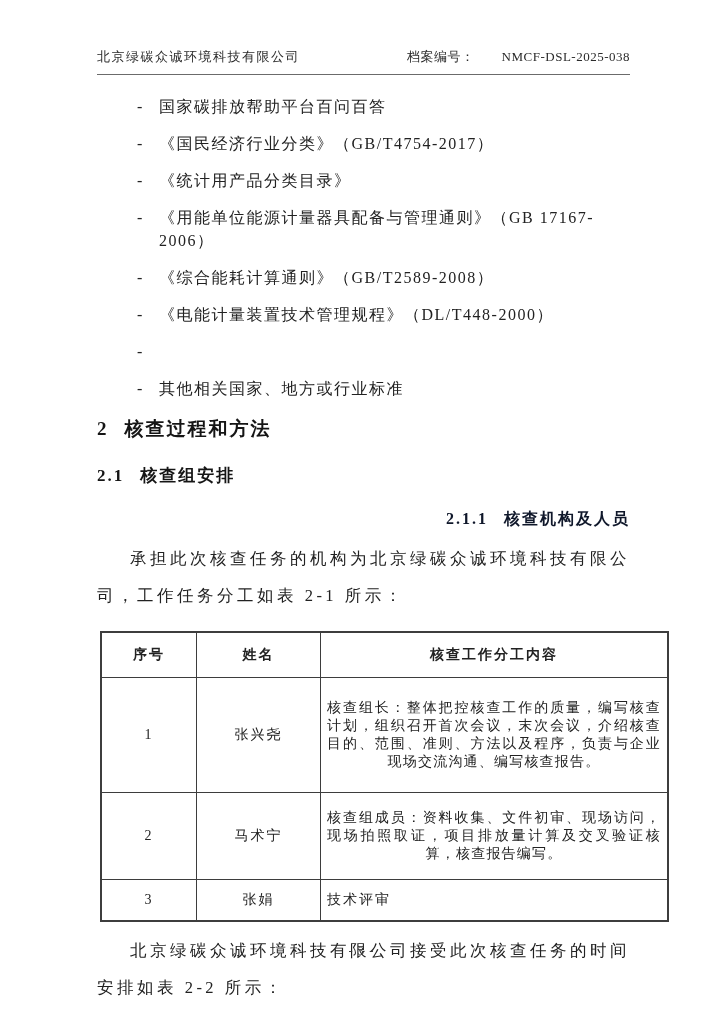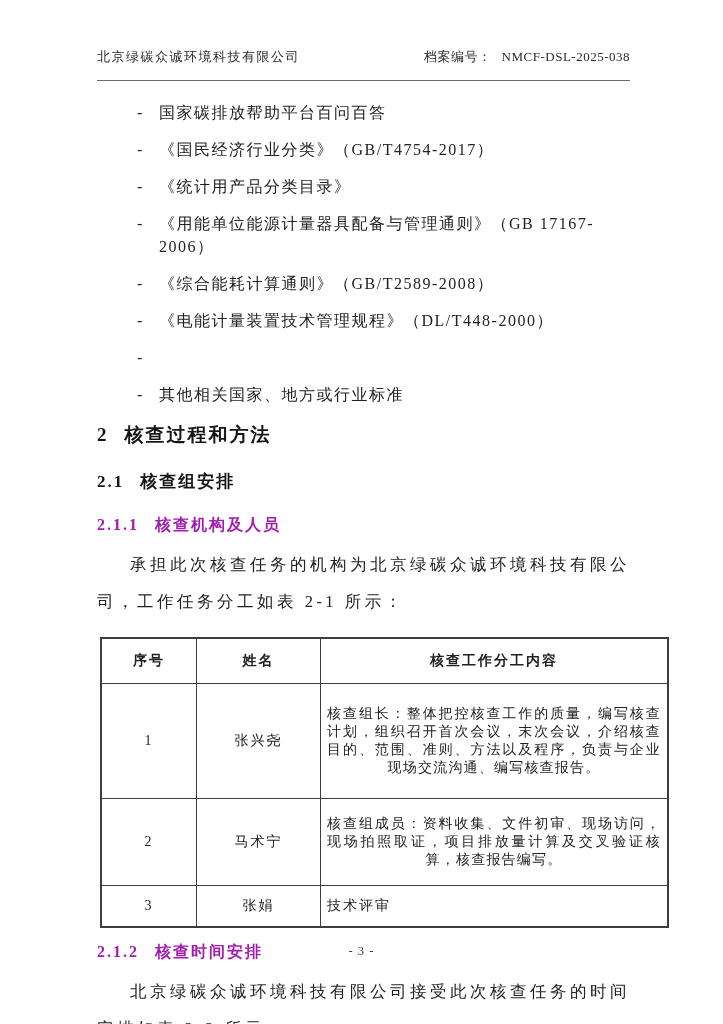--- a/index.html
+++ b/index.html
@@ -12,38 +12,38 @@
     color:#1c1c1c;
     box-sizing:border-box;
   }
   .content{
     position:relative;
     margin:0 93px 0 97px; 
   }
   
   .doc-header{
     display:flex;justify-content:space-between;align-items:flex-end;
-    padding-top:48px;padding-bottom:14px;
+    padding-top:48px;padding-bottom:8px;
     border-bottom:1px solid #6b6b6b;
     font-size:13px;letter-spacing:1.5px;color:#2b2b2b;
   }
   .doc-header .right{letter-spacing:.5px;}
-  .doc-header .num{font-family:"Liberation Serif","DejaVu Serif",serif;margin-left:10px;letter-spacing:.5px;}
+  .doc-header .num{font-family:"Liberation Serif","DejaVu Serif",serif;margin-left:27px;letter-spacing:.5px;}
   
   .ref-list{margin-top:20px;}
   .ref-item{
     display:flex;align-items:flex-start;
     margin-bottom:14px;
     font-size:16px;line-height:23px;letter-spacing:1.5px;color:#222;
   }
   .ref-dash{width:22px;flex:0 0 22px;margin-left:40px;color:#222;}
   
   .h1{margin-top:16px;font-size:19px;font-weight:bold;letter-spacing:2px;color:#151515;}
   .h2{margin-top:22px;font-size:17px;font-weight:bold;letter-spacing:2px;color:#151515;}
-  .h3{margin-top:22px;font-size:16px;font-weight:bold;letter-spacing:2px;color:#a21caf;}
+  .h3{margin-top:22px;font-size:16px;font-weight:bold;letter-spacing:2px;color:#0f172a;text-align:right;}
   .h1 .num,.h2 .num,.h3 .num{margin-right:16px;}
   
   .para{
     margin-top:10px;
     font-size:16.5px;line-height:37px;
     letter-spacing:3.5px;
     text-align:justify;
     text-indent:2em;
     color:#222;
   }
@@ -161,22 +161,19 @@
         <td class="cell-job">核查组成员：资料收集、文件初审、现场访问，现场拍照取证，项目排放量计算及交叉验证核算，核查报告编写。</td>
       </tr>
       <tr class="row-3">
         <td class="cell-center">3</td>
         <td class="cell-center">张娟</td>
         <td class="cell-job-single">技术评审</td>
       </tr>
     </tbody>
       </table>
 
-    <div class="h3" style="margin-top:14px;">
-      <span class="num">2.1.2</span><span>核查时间安排</span>
-    </div>
 
     <p class="para">北京绿碳众诚环境科技有限公司接受此次核查任务的时间安排如表 2-2 所示：</p>
 
   </div>
 
   <div class="footer">- 3 -</div>
 </div>
 
 </body></html>

